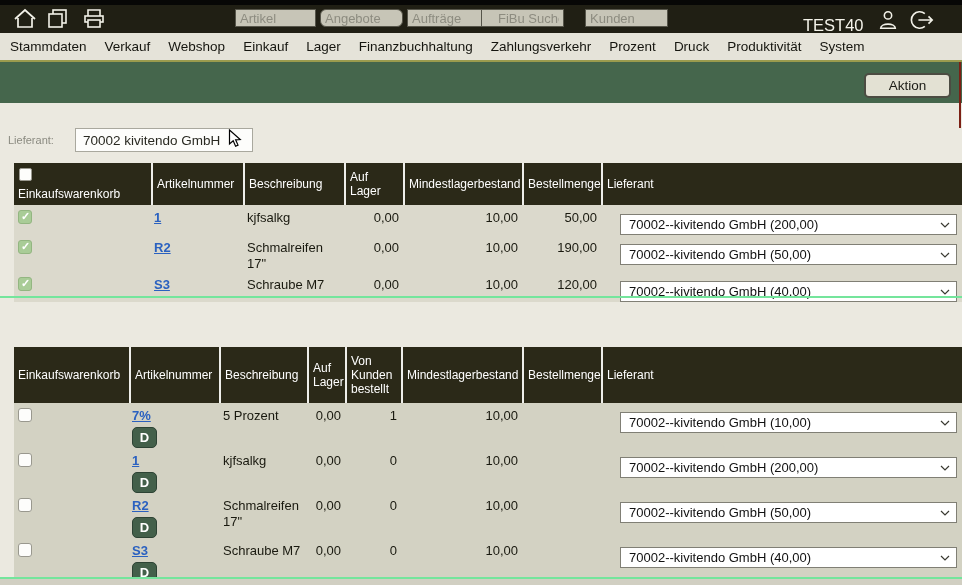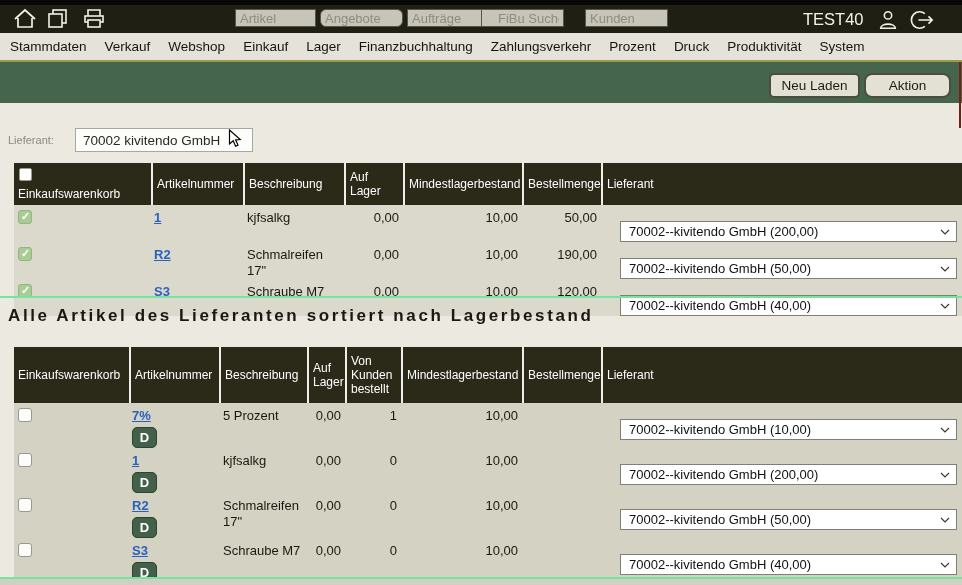--- a/index.html
+++ b/index.html
@@ -11,21 +11,21 @@
   }
   
   .top-black { position:absolute; left:0; top:0; width:962px; height:5px; background:#070706; }
   .topbar { position:absolute; left:0; top:5px; width:962px; height:28px; background:#201f14; }
   .topbar .tool-icon { position:absolute; top:3px; cursor:pointer; }
   .search-box {
     position:absolute; top:4px; height:18px; background:#c7c5b7; border:1px solid #56554a;
     font-family:inherit; font-size:13px; color:#8d8c80; padding:0 4px; outline:none;
   }
   .search-box::placeholder { color:#8d8c80; opacity:1; }
-  .user-label { position:absolute; top:5px; left:803px; color:#f4f3ea; font-size:16.5px; }
+  .user-label { position:absolute; top:11px; left:803px; color:#f4f3ea; font-size:16.5px; }
   
   .menubar {
     position:absolute; left:0; top:33px; width:962px; height:29px; background:#e5e3d9;
     border-bottom:2px solid #9b9b4e; display:flex; align-items:center; gap:18px; padding-left:10px;
   }
   .menubar .menu-item { font-size:13.5px; color:#15150f; cursor:pointer; white-space:nowrap; }
   
   .greenband { position:absolute; left:0; top:62px; width:962px; height:41px; background:#45664c; }
   .btn {
     position:absolute; top:11px; height:25px; background:#e3e1d3; border:2px solid #4c4c42;
@@ -56,21 +56,21 @@
     width:13px; height:13px; background:#fdfdfb; border:1px solid #9a9990; border-radius:2px;
     margin:2px 0 6px 1px; cursor:pointer;
   }
   .t1 tbody { background:#dbd9cc; }
   .t2 tbody { background:#d3d2c3; }
   td { vertical-align:top; padding-top:5px; font-size:13px; color:#19190f; overflow:visible; }
   td.c-check { padding-left:4px; }
   td.c-link { padding-left:2px; }
   td.c-desc { padding-left:3px; line-height:16px; }
   td.num { text-align:right; padding-right:5px; }
-  td.c-sel { padding-top:16px; }
+  td.c-sel { padding-top:9px; }
   a.art-link { color:#2a61c0; font-weight:bold; text-decoration:underline; cursor:pointer; font-size:13px; }
   .cb {
     width:14px; height:14px; border-radius:3px; cursor:pointer; position:relative;
     background:#fdfdfb; border:1px solid #99988e;
   }
   .cb.checked { background:#a9cc97; border:1px solid #93b681; }
   .cb.checked span {
     position:absolute; left:2px; top:-1px; color:#fff; font-size:11px; font-weight:bold;
   }
   .d-badge {
@@ -145,22 +145,21 @@
     <span class="menu-item">Lager</span>
     <span class="menu-item">Finanzbuchhaltung</span>
     <span class="menu-item">Zahlungsverkehr</span>
     <span class="menu-item">Prozent</span>
     <span class="menu-item">Druck</span>
     <span class="menu-item">Produktivität</span>
     <span class="menu-item">System</span>
   </div>
 
   <div class="greenband">
-    <button class="btn" style="left:769px; width:91px;">Neu Laden</button>
-    <button class="btn" style="left:864px; width:87px;border-radius:8px;">Aktion</button>
+    <button class="btn" style="left:864px; width:87px;">Aktion</button>
   </div>
   <div class="right-red"></div>
 
   <span class="filter-label">Lieferant:</span>
   <input class="filter-input" value="70002 kivitendo GmbH" style="">
   <span class="cursor">
     <svg width="15" height="20" viewBox="0 0 15 20">
         <path d="M1.5 1 L1.5 15 L5.2 11.7 L7.6 17.2 L10 16.1 L7.6 10.8 L12.2 10.5 Z" fill="#fff" stroke="#000" stroke-width="1.2"></path>
       </svg>
   </span>
@@ -247,21 +246,20 @@
               <svg width="10" height="6" viewBox="0 0 10 6">
                 <polyline points="1,1 5,5 9,1" fill="none" stroke="#3a3a32" stroke-width="1.2"></polyline>
               </svg>
             </div>
         </td>
       </tr>
     </tbody>
   </table>
 
   <div class="green-line gl1"></div>
-  <div class="section-title">Alle Artikel des Lieferanten sortiert nach Lagerbestand</div>
 
   <table class="t2">
     <colgroup>
       <col style="width:116px">
         <col style="width:90px">
         <col style="width:88px">
         <col style="width:38px">
       <col style="width:56px">
         <col style="width:121px">
         <col style="width:79px">

